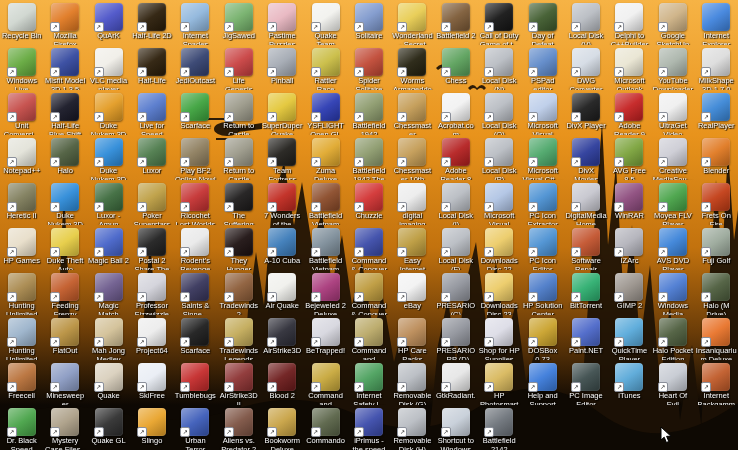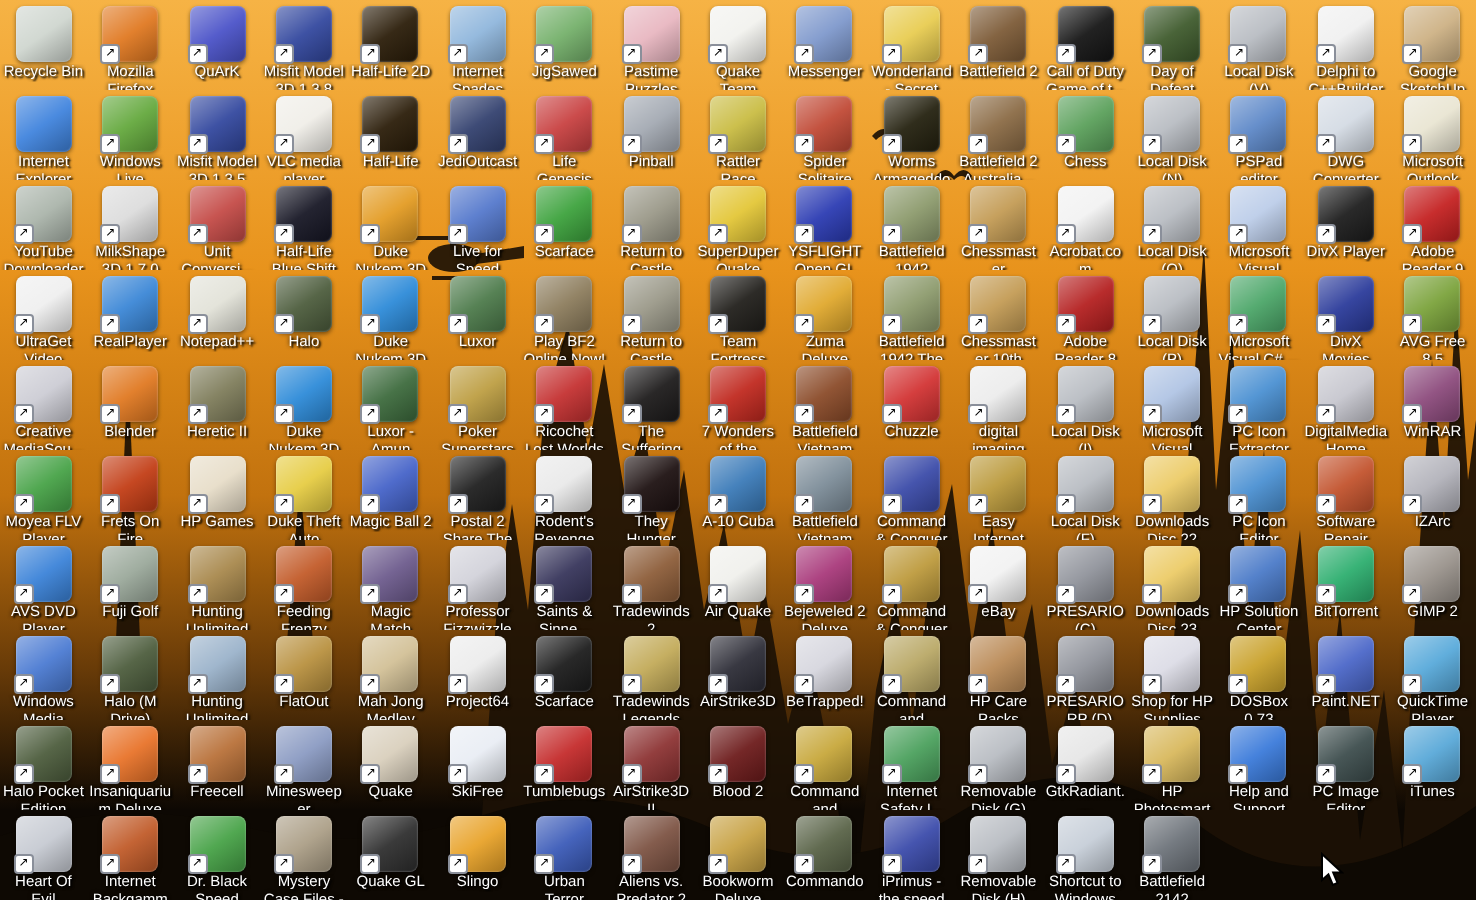--- a/index.html
+++ b/index.html
@@ -74,26 +74,20 @@
       </div>
       <div class="lbl">Mozilla Firefox</div>
     </div>
     <div class="cell">
       <div class="tile" style="background: linear-gradient(145deg, rgba(255, 255, 255, 0.42), rgba(255, 255, 255, 0.06) 50%, rgba(0, 0, 0, 0.28)), rgb(74, 82, 200);">
         <div class="sc">↗</div>
       </div>
       <div class="lbl">QuArK</div>
     </div>
     <div class="cell">
-      <div class="tile" style="background: linear-gradient(145deg, rgba(255, 255, 255, 0.42), rgba(255, 255, 255, 0.06) 50%, rgba(0, 0, 0, 0.28)), rgb(50, 71, 158);">
-        <div class="sc">↗</div>
-      </div>
-      <div class="lbl">Misfit Model 3D 1.3.8</div>
-    </div>
-    <div class="cell">
       <div class="tile" style="background: linear-gradient(145deg, rgba(255, 255, 255, 0.42), rgba(255, 255, 255, 0.06) 50%, rgba(0, 0, 0, 0.28)), rgb(42, 28, 8);">
         <div class="sc">↗</div>
       </div>
       <div class="lbl">Half-Life 2D</div>
     </div>
     <div class="cell">
       <div class="tile" style="background: linear-gradient(145deg, rgba(255, 255, 255, 0.42), rgba(255, 255, 255, 0.06) 50%, rgba(0, 0, 0, 0.28)), rgb(143, 182, 220);">
         <div class="sc">↗</div>
       </div>
       <div class="lbl">Internet Spades</div>
@@ -113,21 +107,21 @@
     <div class="cell">
       <div class="tile" style="background: linear-gradient(145deg, rgba(255, 255, 255, 0.42), rgba(255, 255, 255, 0.06) 50%, rgba(0, 0, 0, 0.28)), rgb(242, 242, 238);">
         <div class="sc">↗</div>
       </div>
       <div class="lbl">Quake Team Fortress</div>
     </div>
     <div class="cell">
       <div class="tile" style="background: linear-gradient(145deg, rgba(255, 255, 255, 0.42), rgba(255, 255, 255, 0.06) 50%, rgba(0, 0, 0, 0.28)), rgb(126, 152, 204);">
         <div class="sc">↗</div>
       </div>
-      <div class="lbl">Messenger</div>
+      <div class="lbl">Solitaire</div>
     </div>
     <div class="cell">
       <div class="tile" style="background: linear-gradient(145deg, rgba(255, 255, 255, 0.42), rgba(255, 255, 255, 0.06) 50%, rgba(0, 0, 0, 0.28)), rgb(232, 204, 80);">
         <div class="sc">↗</div>
       </div>
       <div class="lbl">Wonderland - Secret Worlds</div>
     </div>
     <div class="cell">
       <div class="tile" style="background: linear-gradient(145deg, rgba(255, 255, 255, 0.42), rgba(255, 255, 255, 0.06) 50%, rgba(0, 0, 0, 0.28)), rgb(124, 90, 54);">
         <div class="sc">↗</div>
@@ -220,26 +214,20 @@
       <div class="tile" style="background: linear-gradient(145deg, rgba(255, 255, 255, 0.42), rgba(255, 255, 255, 0.06) 50%, rgba(0, 0, 0, 0.28)), rgb(192, 72, 52);">
         <div class="sc">↗</div>
       </div>
       <div class="lbl">Spider Solitaire</div>
     </div>
     <div class="cell">
       <div class="tile" style="background: linear-gradient(145deg, rgba(255, 255, 255, 0.42), rgba(255, 255, 255, 0.06) 50%, rgba(0, 0, 0, 0.28)), rgb(35, 32, 14);">
         <div class="sc">↗</div>
       </div>
       <div class="lbl">Worms Armageddon</div>
-    </div>
-    <div class="cell">
-      <div class="tile" style="background: linear-gradient(145deg, rgba(255, 255, 255, 0.42), rgba(255, 255, 255, 0.06) 50%, rgba(0, 0, 0, 0.28)), rgb(138, 106, 68);">
-        <div class="sc">↗</div>
-      </div>
-      <div class="lbl">Battlefield 2 Australia...</div>
     </div>
     <div class="cell">
       <div class="tile" style="background: linear-gradient(145deg, rgba(255, 255, 255, 0.42), rgba(255, 255, 255, 0.06) 50%, rgba(0, 0, 0, 0.28)), rgb(90, 160, 90);">
         <div class="sc">↗</div>
       </div>
       <div class="lbl">Chess</div>
     </div>
     <div class="cell">
       <div class="tile" style="background: linear-gradient(145deg, rgba(255, 255, 255, 0.42), rgba(255, 255, 255, 0.06) 50%, rgba(0, 0, 0, 0.28)), rgb(184, 188, 194);">
         <div class="sc">↗</div>

